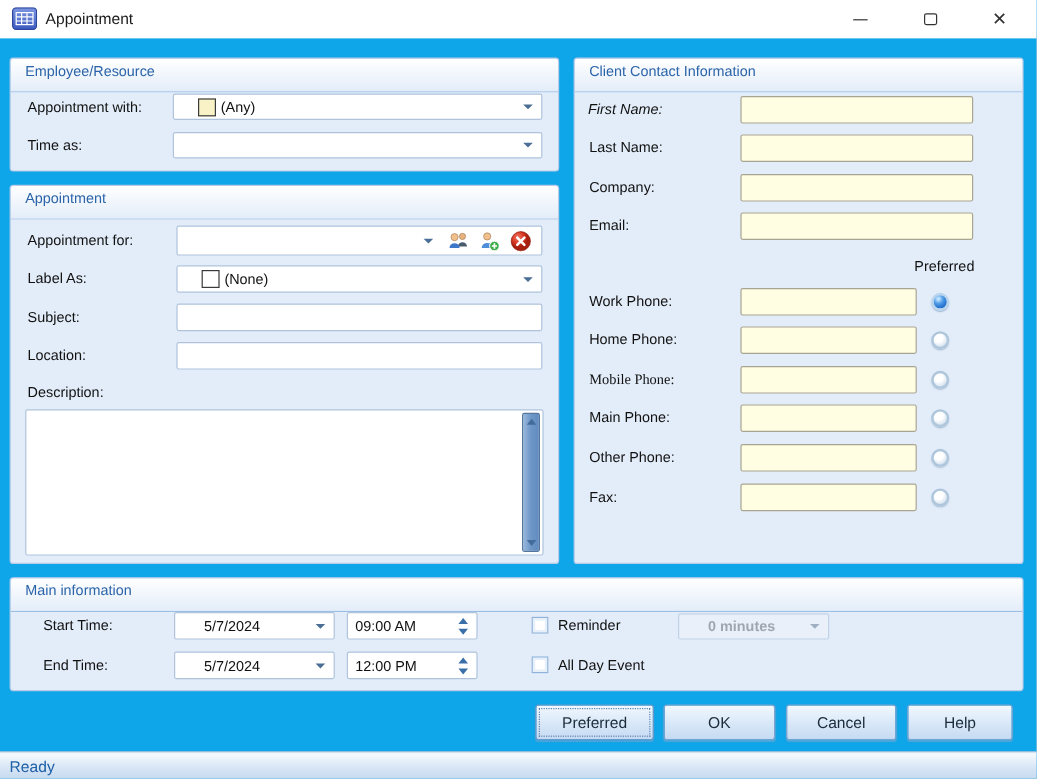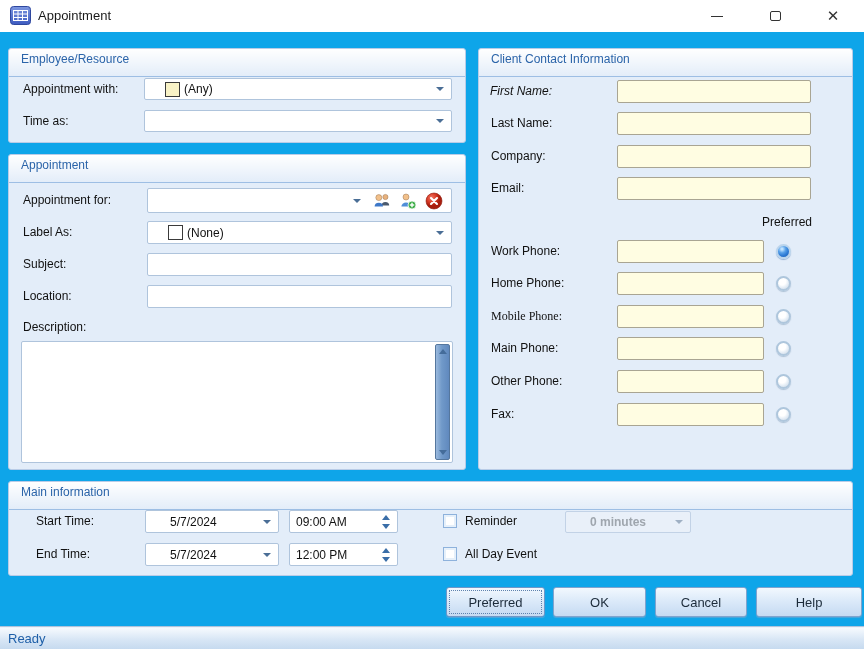--- a/index.html
+++ b/index.html
@@ -281,21 +281,21 @@
 
   <div class="btn focus" style="left:446px;top:587px;width:99px;">
       <span>Preferred</span>
     </div>
   <div class="btn" style="left:553px;top:587px;width:93px;">
       <span>OK</span>
     </div>
   <div class="btn" style="left:655px;top:587px;width:92px;">
       <span>Cancel</span>
     </div>
-  <div class="btn" style="left:756px;top:587px;width:106px;">
+  <div class="btn" style="left:756px;top:587px;width:88px;">
       <span>Help</span>
     </div>
 
   <div class="statusbar">
     <span>Ready</span>
   </div>
 
 </div>
 
 </body></html>

